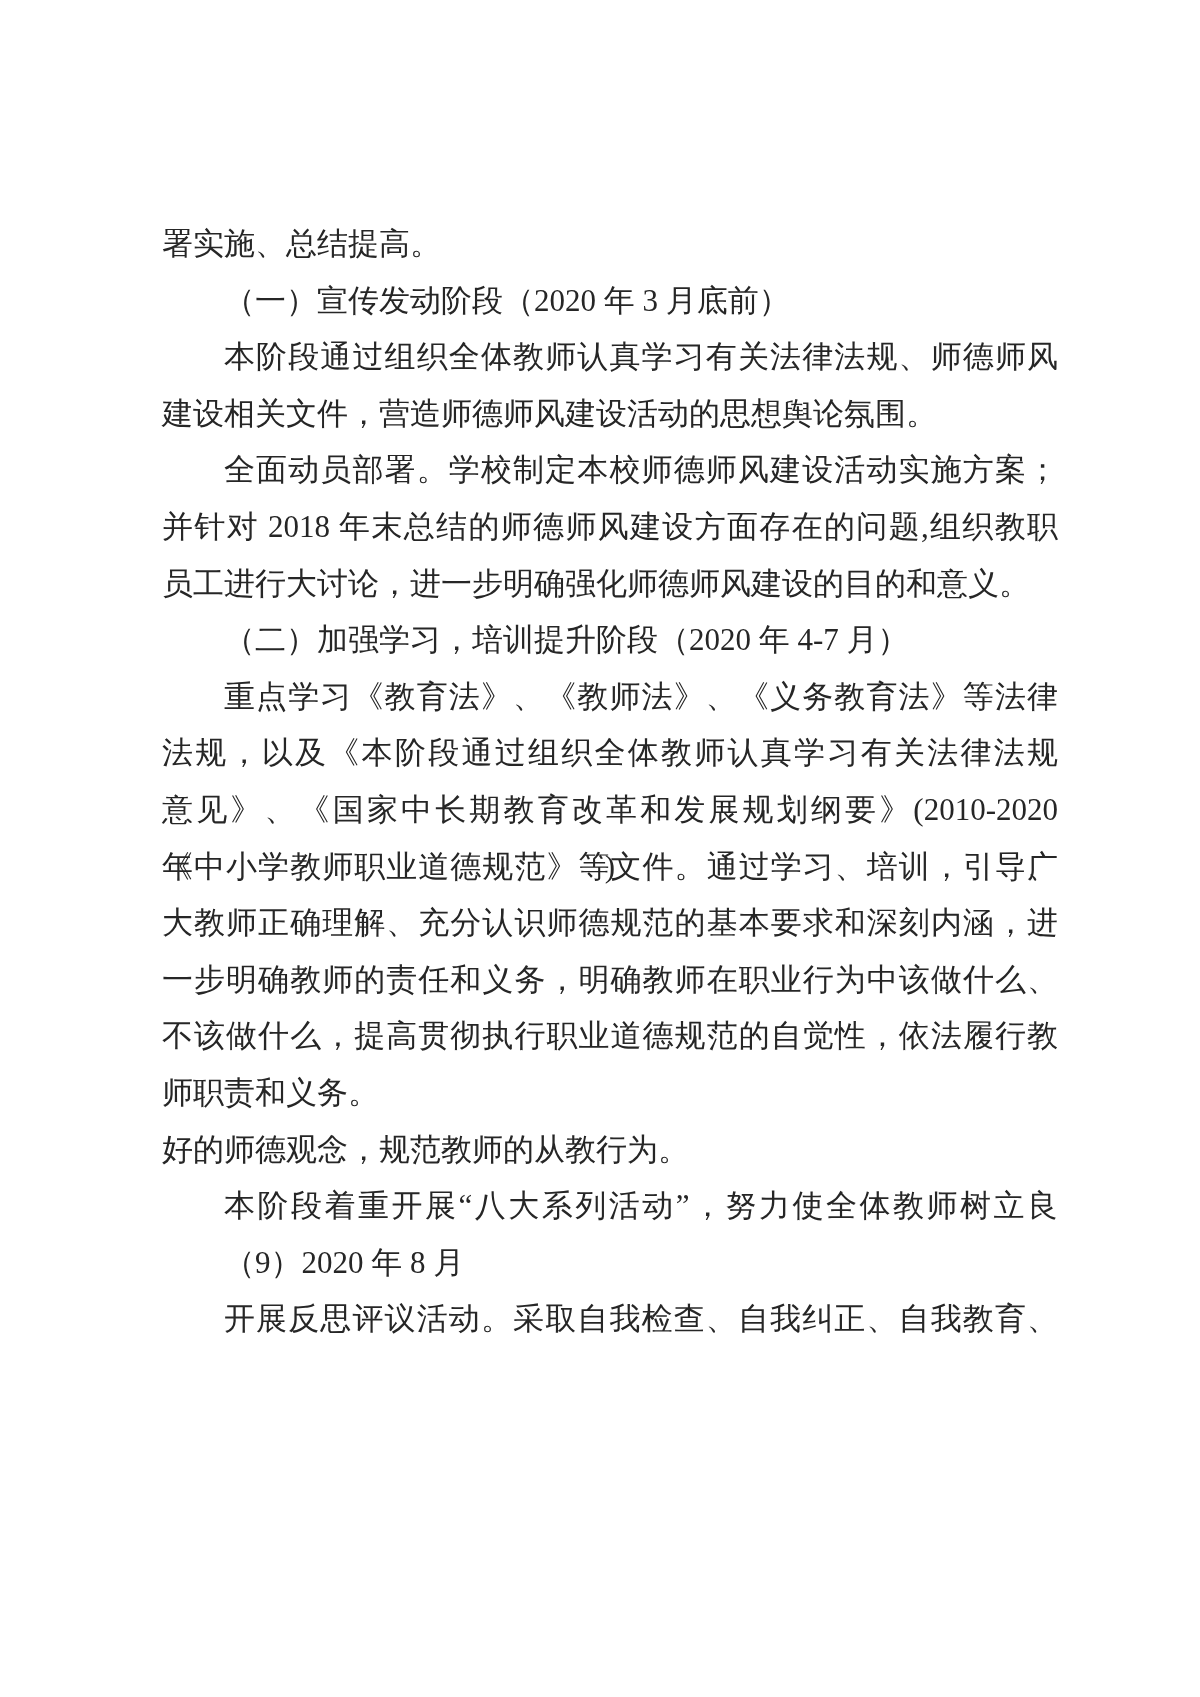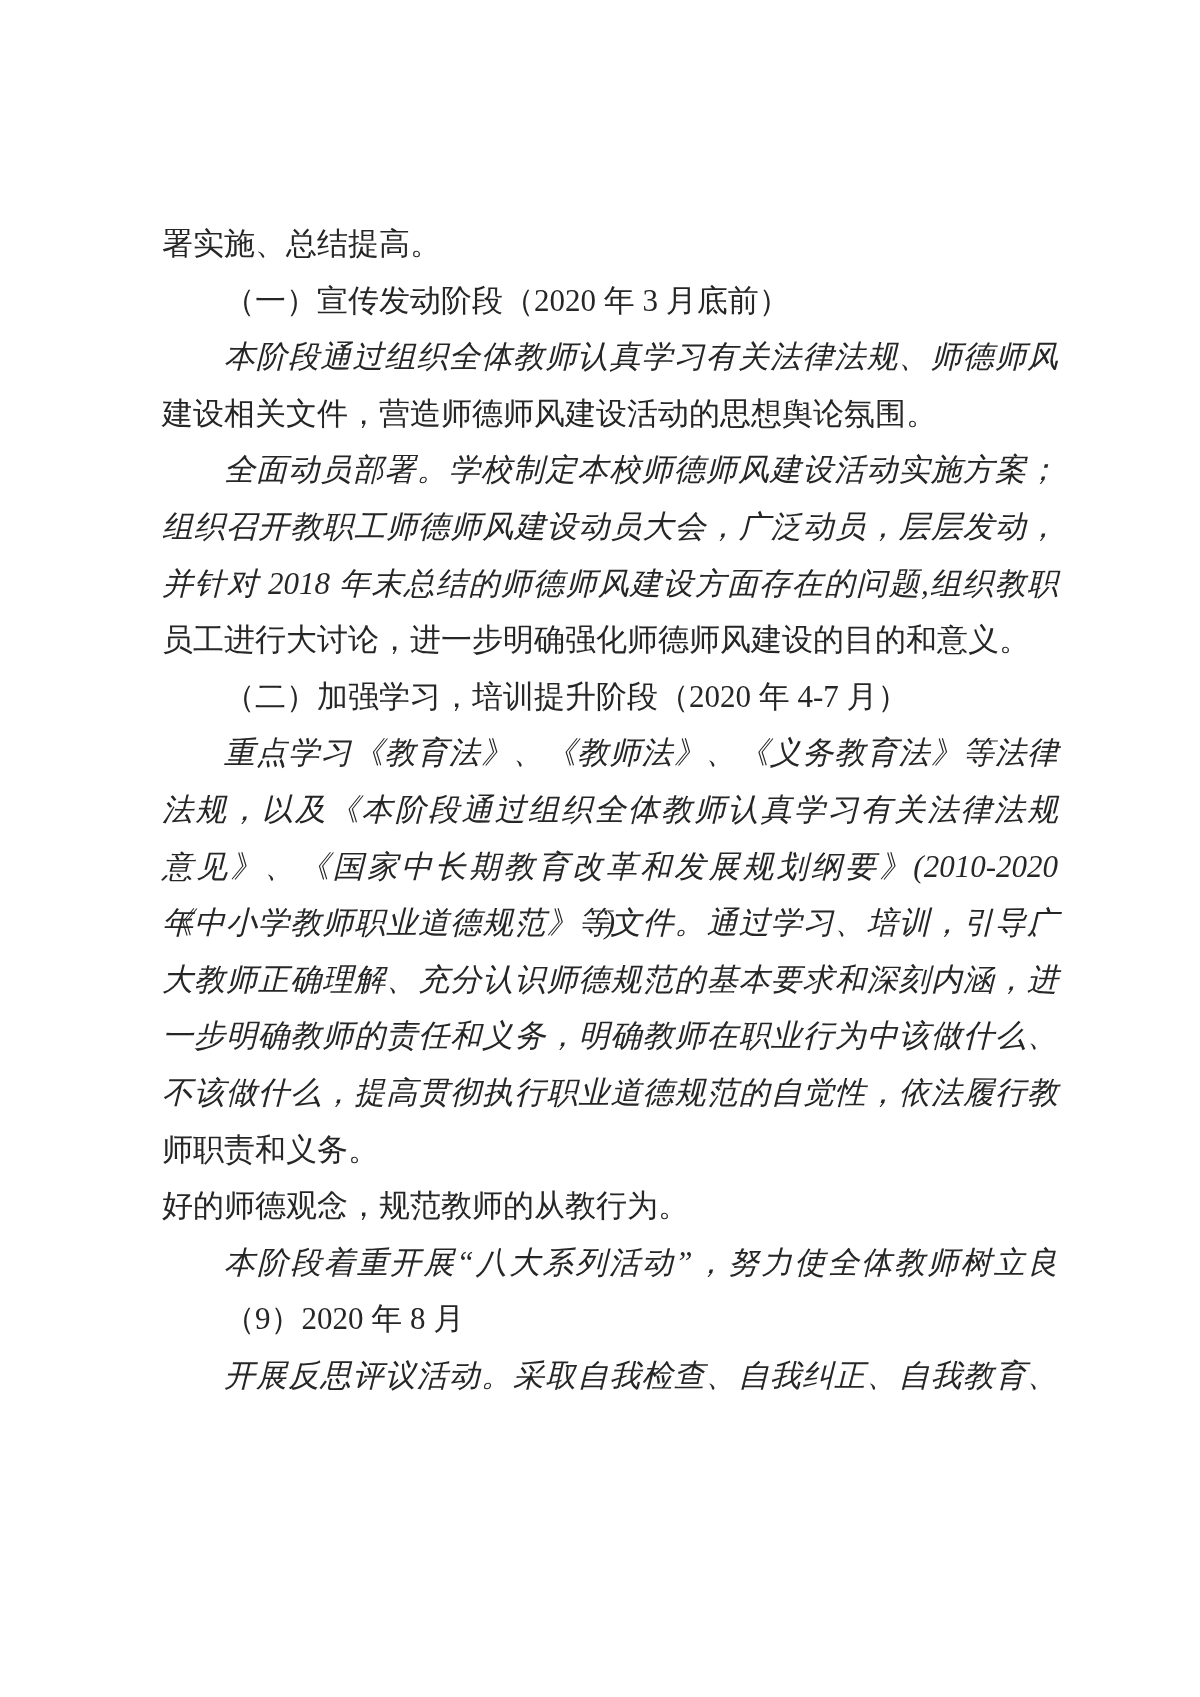--- a/index.html
+++ b/index.html
@@ -26,34 +26,32 @@
   .line {
     font-size: 31px;
     line-height: 56.6px;
     height: 56.6px;
     text-align: left;
     text-rendering: optimizeLegibility;
   }
   .line.justify {
     text-align: justify;
     text-align-last: justify;
-    font-style: italic;
   }
 </style>
 </head>
 <body style="background: rgb(255, 255, 255);">
 
 <div class="page">
   <div class="doc-body" id="doc-body" style="color: rgb(38, 38, 38);">
       <div class="line">署实施、总结提高。</div>
       <div class="line" style="text-indent: 2em;">（一）宣传发动阶段（2020 年 3 月底前）</div>
       <div class="line justify" style="text-indent: 2em;">本阶段通过组织全体教师认真学习有关法律法规、师德师风</div>
       <div class="line">建设相关文件，营造师德师风建设活动的思想舆论氛围。</div>
       <div class="line justify" style="text-indent: 2em;">全面动员部署。学校制定本校师德师风建设活动实施方案；</div>
-      <div class="line justify">组织召开教职工师德师风建设动员大会，广泛动员，层层发动，</div>
       <div class="line justify">并针对 2018 年末总结的师德师风建设方面存在的问题,组织教职</div>
       <div class="line">员工进行大讨论，进一步明确强化师德师风建设的目的和意义。</div>
       <div class="line" style="text-indent: 2em;">（二）加强学习，培训提升阶段（2020 年 4-7 月）</div>
       <div class="line justify" style="text-indent: 2em;">重点学习《教育法》、《教师法》、《义务教育法》等法律</div>
       <div class="line justify">法规，以及《本阶段通过组织全体教师认真学习有关法律法规</div>
       <div class="line justify">意见》、《国家中长期教育改革和发展规划纲要》(2010-2020 年)、</div>
       <div class="line justify">《中小学教师职业道德规范》等文件。通过学习、培训，引导广</div>
       <div class="line justify">大教师正确理解、充分认识师德规范的基本要求和深刻内涵，进</div>
       <div class="line justify">一步明确教师的责任和义务，明确教师在职业行为中该做什么、</div>
       <div class="line justify">不该做什么，提高贯彻执行职业道德规范的自觉性，依法履行教</div>

